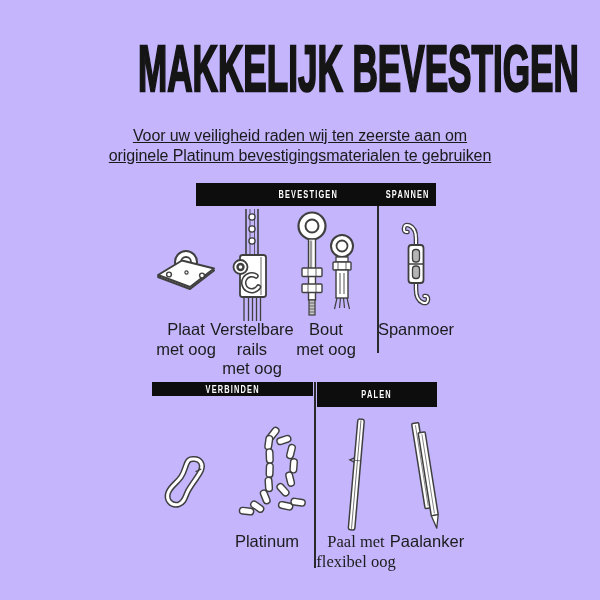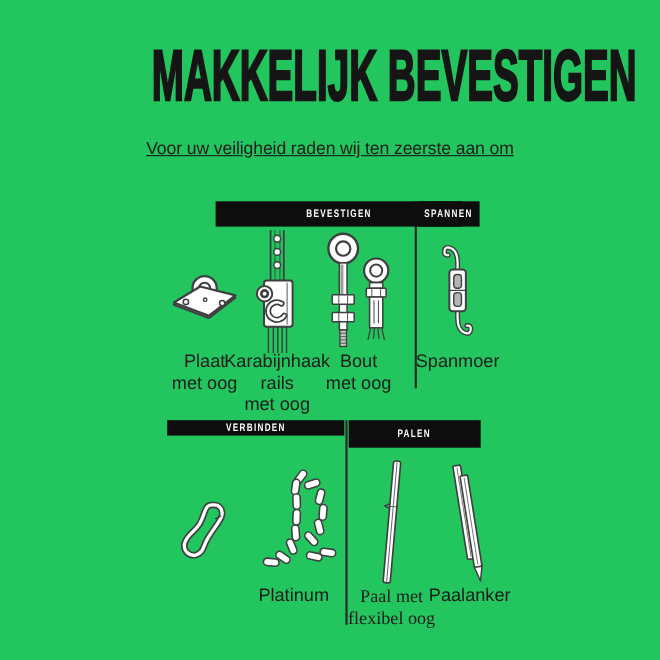--- a/index.html
+++ b/index.html
@@ -1,17 +1,17 @@
 <!DOCTYPE html>
 <html><head>
 <meta charset="utf-8">
 <style>
   html,body{margin:0;padding:0;background:#fff;}
   #canvas{
-    position:relative;width:600px;height:600px;background:#22c55e;
+    position:relative;width:600px;height:600px;background:#c4b5fd;
     font-family:"Liberation Sans",sans-serif;color:#1c1c1c;overflow:hidden;
   }
   .abs{position:absolute;}
   
   #title{
     left:0;top:38px;width:600px;text-align:center;white-space:nowrap;
     font-size:65px;font-weight:700;line-height:62px;color:#151515;
     transform:scaleX(0.54);transform-origin:50% 50%;
     -webkit-text-stroke:2.3px #151515;letter-spacing:0;
   }
@@ -37,20 +37,21 @@
   svg{display:block;}
 </style>
 </head>
 <body>
 
 <div id="canvas">
 
   <div id="title" class="abs">MAKKELIJK BEVESTIGEN</div>
   <div id="subtitle" class="abs">
     <div>Voor uw veiligheid raden wij ten zeerste aan om</div>
+    <div>originele Platinum bevestigingsmaterialen te gebruiken</div>
   </div>
 
   <div class="abs vdiv" style="left:377px;top:183px;height:170px;"></div>
 
   <div class="abs vdiv" style="left:314px;top:382px;height:186px;"></div>
 
   <div class="abs bar" style="left:152px;top:183px;width:224px;height:23px;margin-left:44px;">
     <span>BEVESTIGEN</span>
   </div>
   <div class="abs bar" style="left:380px;top:183px;width:56px;height:23px;">
@@ -173,21 +174,21 @@
       <path d="M21.5 14 V94" stroke-width="0.6" fill="none"></path>
       <path d="M18 96 L25 96 L21.5 109 Z" stroke-width="1.3" stroke-linejoin="round"></path>
     </g>
   </svg>
 
   <div class="abs lbl" style="left:131px;top:320px;">
     <div>Plaat</div>
     <div>met oog</div>
   </div>
   <div class="abs lbl" style="left:197px;top:320px;">
-    <div>Karabijnhaak</div>
+    <div>Verstelbare</div>
     <div>rails</div>
     <div>met oog</div>
   </div>
   <div class="abs lbl" style="left:271px;top:320px;">
     <div>Bout</div>
     <div>met oog</div>
   </div>
   <div class="abs lbl" style="left:361px;top:320px;">
     <div>Spanmoer</div>
   </div>

